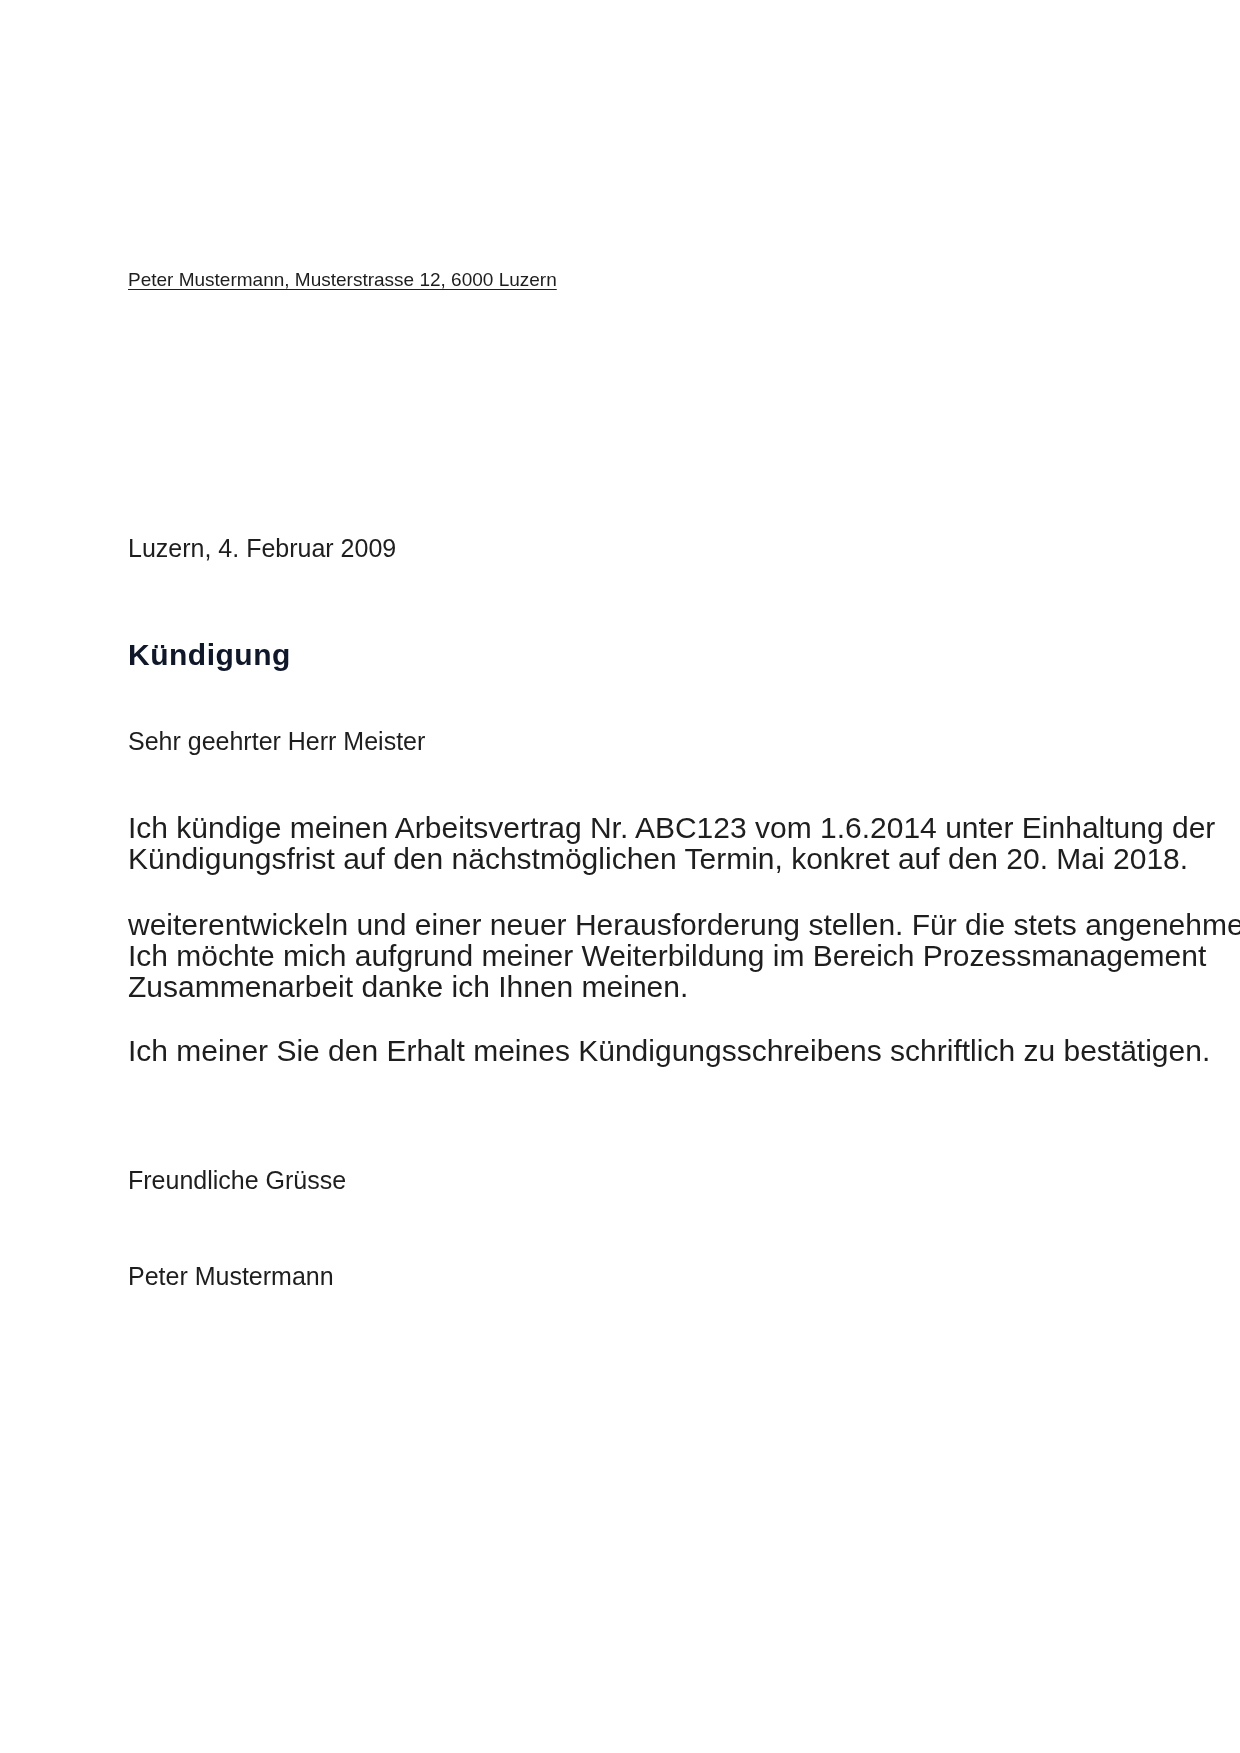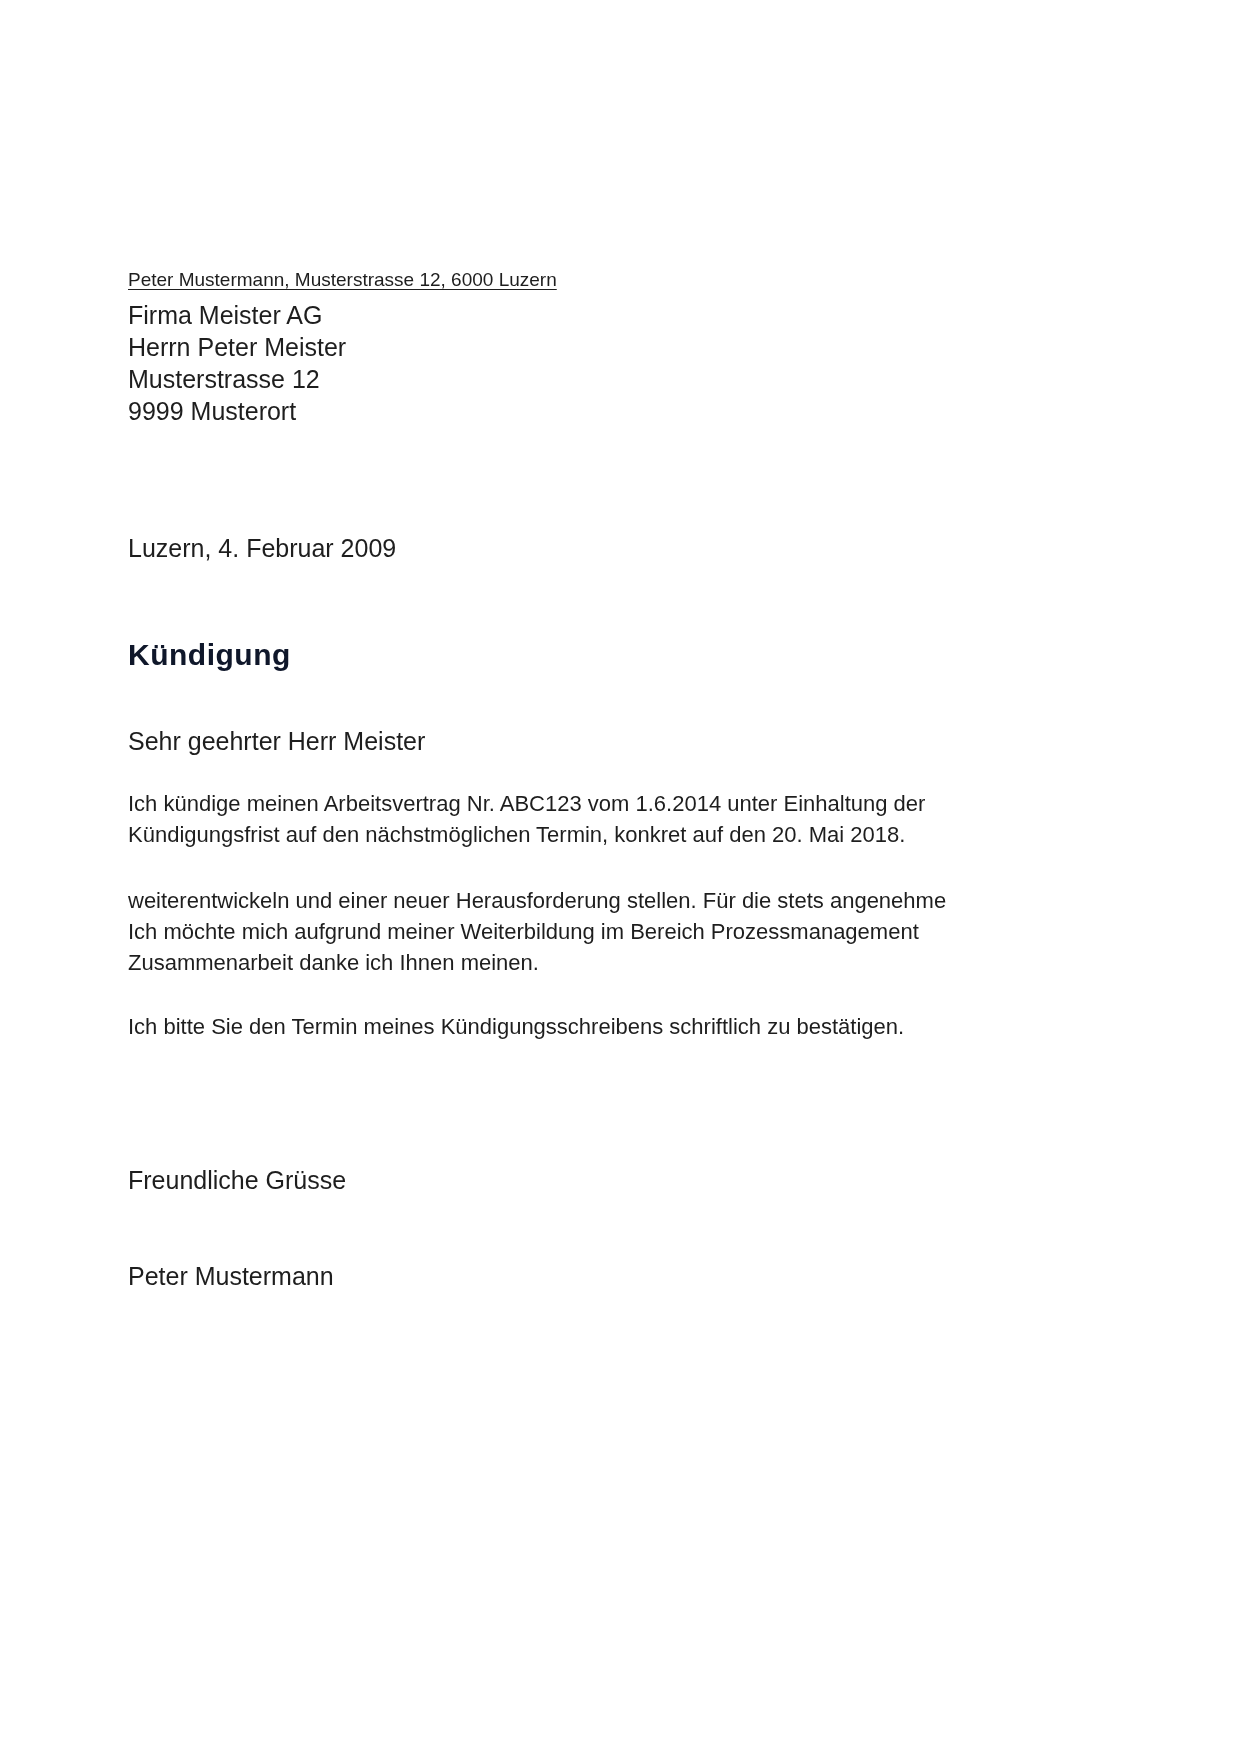--- a/index.html
+++ b/index.html
@@ -45,21 +45,21 @@
     color: #0f172a;
     letter-spacing: 0.5px;
     white-space: nowrap;
   }
   .salutation {
     top: 726px;
     font-size: 25px;
     line-height: 31px;
     white-space: nowrap;
   }
-  .para { font-size: 22px; line-height: 31px; }
+  .para { font-size: 30px; line-height: 31px; margin-top: 24px; }
   .para div { white-space: nowrap; }
   .para-1 { top: 788px; }
   .para-2 { top: 885px; }
   .para-3 { top: 1011px; }
   .closing {
     top: 1165px;
     font-size: 25px;
     line-height: 31px;
     white-space: nowrap;
     text-align: center;
@@ -72,45 +72,39 @@
     text-align: center;
   }
 </style>
 </head>
 <body>
 
 <div class="page">
 
   <div class="abs sender-line">Peter Mustermann, Musterstrasse 12, 6000 Luzern</div>
 
-  <div class="abs recipient-block">
-    <div>Firma Meister AG</div>
-    <div>Herrn Peter Meister</div>
-    <div>Musterstrasse 12</div>
-    <div>9999 Musterort</div>
-  </div>
 
   <div class="abs date-line">Luzern, 4. Februar 2009</div>
 
   <div class="abs subject-heading">Kündigung</div>
 
   <div class="abs salutation">Sehr geehrter Herr Meister</div>
 
   <div class="abs para para-1">
     <div>Ich kündige meinen Arbeitsvertrag Nr. ABC123 vom 1.6.2014 unter Einhaltung der</div>
     <div>Kündigungsfrist auf den nächstmöglichen Termin, konkret auf den 20. Mai 2018.</div>
   </div>
 
   <div class="abs para para-2">
     <div>weiterentwickeln und einer neuer Herausforderung stellen. Für die stets angenehme</div>
     <div>Ich möchte mich aufgrund meiner Weiterbildung im Bereich Prozessmanagement</div>
     <div>Zusammenarbeit danke ich Ihnen meinen.</div>
   </div>
 
   <div class="abs para para-3">
-    <div>Ich bitte Sie den Termin meines Kündigungsschreibens schriftlich zu bestätigen.</div>
+    <div>Ich meiner Sie den Erhalt meines Kündigungsschreibens schriftlich zu bestätigen.</div>
   </div>
 
   <div class="abs closing">Freundliche Grüsse</div>
 
   <div class="abs signature">Peter Mustermann</div>
 
 </div>
 
 </body></html>

